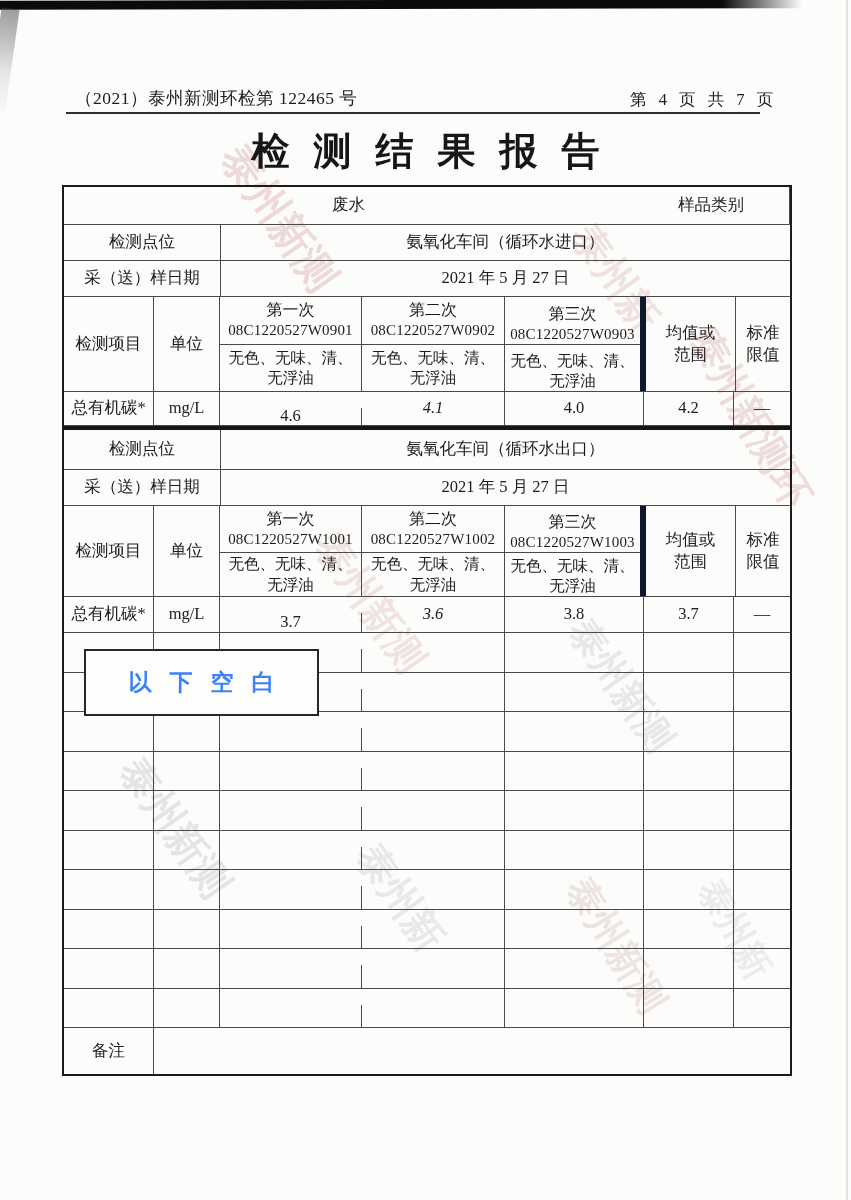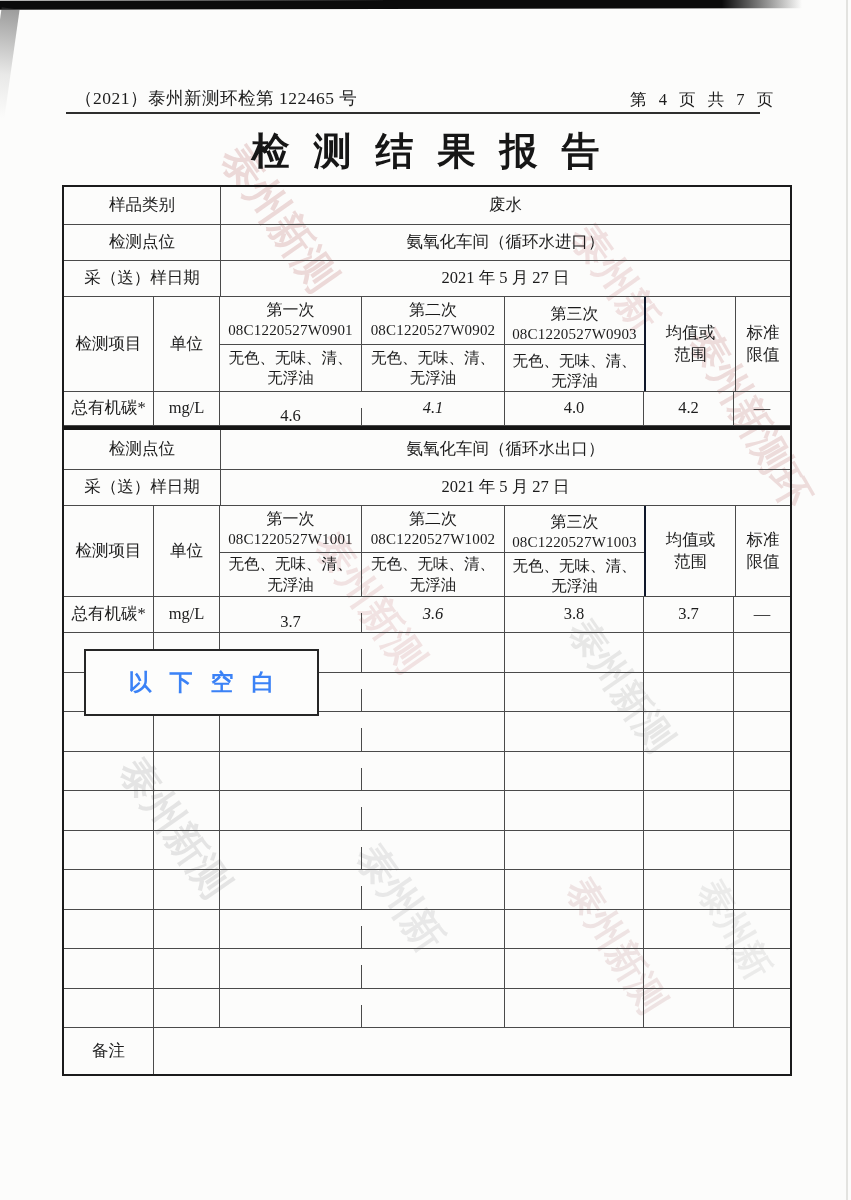--- a/index.html
+++ b/index.html
@@ -54,21 +54,21 @@
     border-right:1px solid #4a4a4a;
     display:flex; flex-direction:column; align-items:center; justify-content:center;
     text-align:center; font-size:16.5px; line-height:1.35; overflow:hidden;
   }
   .cell.norb { border-right:none; }
   .c1{width:90px;} .c2{width:66px;} .c3{width:142px;margin-top:16px;} .c4{width:143px;font-style:italic;} .c5{width:139px;} .c6{width:90px;} .c7{flex:1;}
   .label2{width:157px;} .valuewide{flex:1;}
   .h38{height:38px;} .h36{height:36px;} .h40{height:40px;} .h34{height:34px;}
   .hdr { display:flex; }
   .hdr-t1{height:95px;} .hdr-t2{height:91px;}
-  .samples { width:426px; display:flex; flex-direction:column; border-right:2px solid #0f172a; }
+  .samples { width:426px; display:flex; flex-direction:column; border-right:6px solid #0f172a; }
   .samples .srow { display:flex; }
   .samples .srow.top { border-bottom:1px solid #4a4a4a; }
   .samples .scell {
     border-right:1px solid #4a4a4a;
     display:flex; flex-direction:column; align-items:center; justify-content:center;
     text-align:center; line-height:1.3;
   }
   .samples .scell:last-child { border-right:none;justify-content:flex-end; }
   .sc3{width:142px;} .sc4{width:143px;} .sc5{flex:1;}
   .seq { font-size:16px; }
@@ -106,22 +106,22 @@
     </div>
 
   <div class="doc-number">（2021）泰州新测环检第 122465 号</div>
   <div class="page-info">第 4 页 共 7 页</div>
   <div class="header-rule"></div>
   <div class="report-title">检测结果报告</div>
 
   <div class="report-table">
 
     <div class="trow h38">
+      <div class="cell valuewide norb">废水</div>
       <div class="cell label2">样品类别</div>
-      <div class="cell valuewide norb">废水</div>
     </div>
     <div class="trow h36">
       <div class="cell label2">检测点位</div>
       <div class="cell valuewide norb">氨氧化车间（循环水进口）</div>
     </div>
     <div class="trow h36">
       <div class="cell label2">采（送）样日期</div>
       <div class="cell valuewide norb">2021 年 5 月 27 日</div>
     </div>
 

